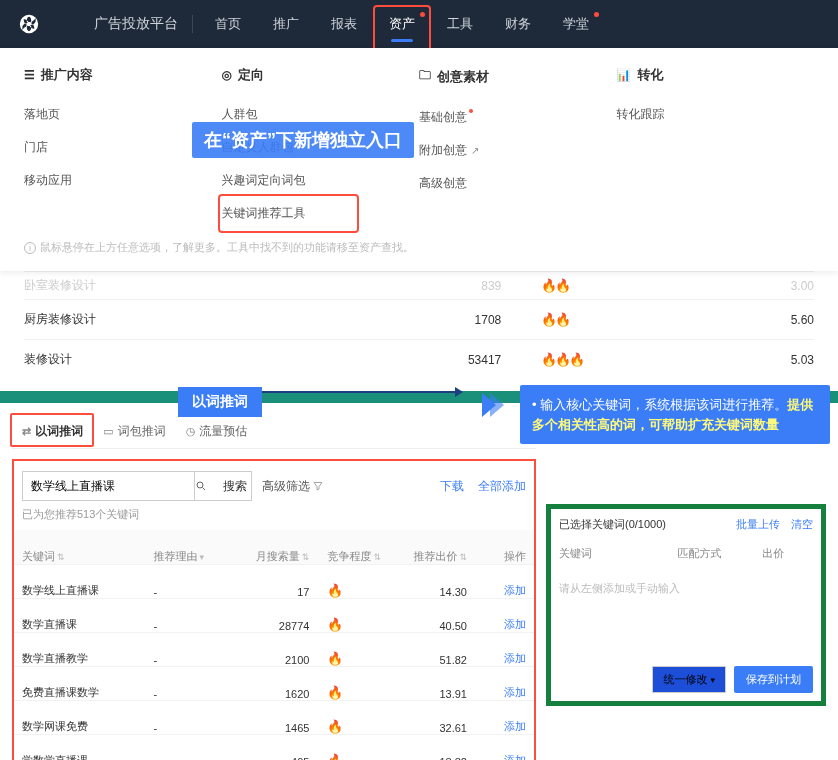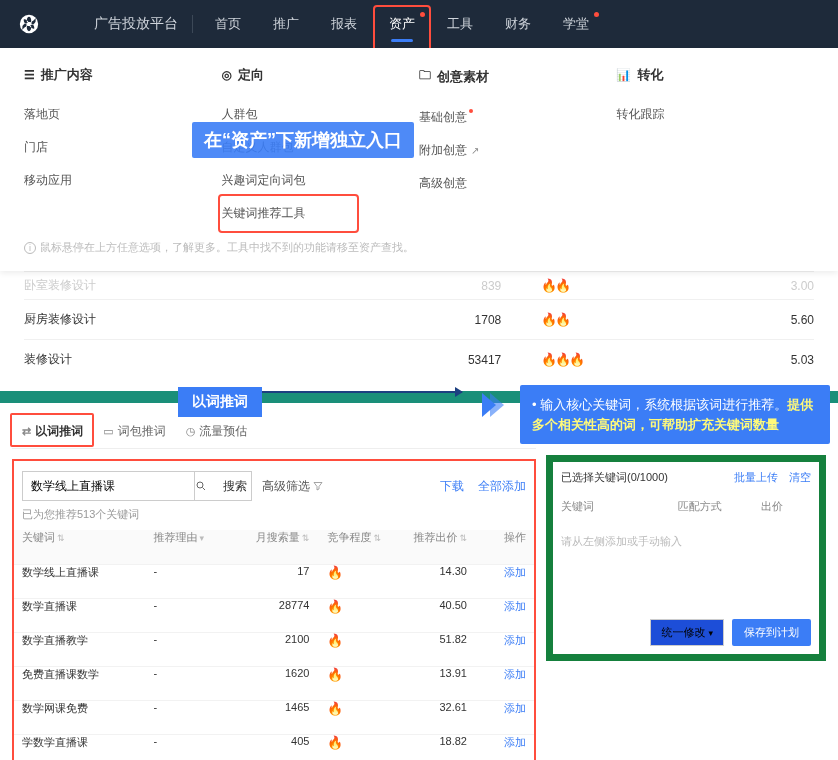--- a/index.html
+++ b/index.html
@@ -54,40 +54,40 @@
   .searchbox { display:flex; border:1px solid #ccc; height:30px; width:230px;}
   .searchbox input { border:0; outline:0; flex:1; padding:0 8px; font-size:12px;}
   .searchbox .sbtn { width:60px; border-left:1px solid #ccc; display:flex; align-items:center; gap:16px; cursor:pointer; font-size:12px;}
   .adv { font-size:12px; color:#555; cursor:pointer; display:flex; align-items:center; gap:2px;}
   .sb-right { margin-left:auto; display:flex; gap:14px; font-size:12px;}
   .sb-right a { color:#3b7df6; cursor:pointer;}
   
   .hint { color:#999; font-size:11px; margin-bottom:8px;}
   
   .tbl { border:2px solid #ff4d3d; padding:2px 0 2px 0; }
-  .thead,.trow { display:flex; align-items:flex-start; height:34px; font-size:11px; padding:0 8px;}
+  .thead,.trow { display:flex; align-items:flex-end; height:34px; font-size:11px; padding:0 8px;}
   .thead { color:#888; background:#fafafa;}
   .thead>div,.trow>div { overflow:hidden; white-space:nowrap;}
   .t-kw{flex:1.6;} .t-rs{flex:1;} .t-ms{flex:0.9; text-align:right; padding-right:18px;} .t-cp{flex:0.8;} .t-pr{flex:0.9; text-align:right; padding-right:18px;} .t-op{flex:0.5; text-align:right;}
   .trow { border-top:1px solid #f2f2f2; color:#333;}
   .trow .t-op a{ color:#3b7df6; cursor:pointer;}
   .sorticon{font-size:9px; color:#bbb; margin-left:2px;}
   
   
   .annot2 { position:absolute; right:-4px; top:-30px; background:#3b7df6; color:#fff; padding:10px 10px 10px 12px; width:310px; font-size:13px; line-height:1.5; border-radius:2px; z-index:5;}
   .annot2 b{ color:#fffa7a; font-weight:600;}
   .chip { position:absolute; left:-368px; top:-28px; background:#3b7df6; color:#fff; padding:6px 14px; font-size:14px; font-weight:600;}
   .arrow { position:absolute; left:170px; top:-24px; width:280px; height:2px; background:#1c3f80;}
   .arrow::after{content:""; position:absolute; right:-1px; top:-4px; border-left:8px solid #1c3f80; border-top:5px solid transparent; border-bottom:5px solid transparent;}
   .chev { position:absolute; left:-58px; top:-22px; display:flex;}
   .chev span{ width:0;height:0; border-left:14px solid rgba(59,125,246,.6); border-top:12px solid transparent; border-bottom:12px solid transparent; margin-left:-6px;}
   .chev span:first-child{border-left-color:#3b7df6;}
   
   .addto { font-size:12px; color:#666; display:flex; align-items:center; gap:4px; margin-bottom:6px;}
-  .right-body { border:7px solid #15803d; padding:8px; font-size:11px; color:#999; margin-top:23px;}
+  .right-body { border:5px solid #15803d; padding:8px; font-size:11px; color:#999; margin-top:72px;}
   .rb-head { display:flex; justify-content:space-between; margin-bottom:8px;}
   .rb-head a{ color:#3b7df6; cursor:pointer; margin-left:8px;}
   .rb-cols { display:flex; color:#888; font-size:11px; padding:6px 0;}
   .rb-cols>div:nth-child(1){flex:1.4;} .rb-cols>div:nth-child(2){flex:1;} .rb-cols>div:nth-child(3){flex:0.6;}
   .rb-empty{ color:#bbb; padding:14px 0 60px;}
   .rb-foot { display:flex; justify-content:flex-end; gap:8px; margin-top:10px;}
   .btn-o{ border:1px solid #ccc; background:#1d4ed8; padding:5px 10px; font-size:11px; cursor:pointer; display:flex; align-items:center; gap:3px;}
   .btn-p{ border:0; background:#3b7df6; color:#fff; padding:6px 12px; font-size:11px; cursor:pointer; border-radius:2px;}
   .ico{width:12px;height:12px;display:inline-block;}
   .info-ico{ width:12px;height:12px;border:1px solid #bbb;border-radius:50%;display:inline-flex;align-items:center;justify-content:center;font-size:9px;color:#bbb;}

